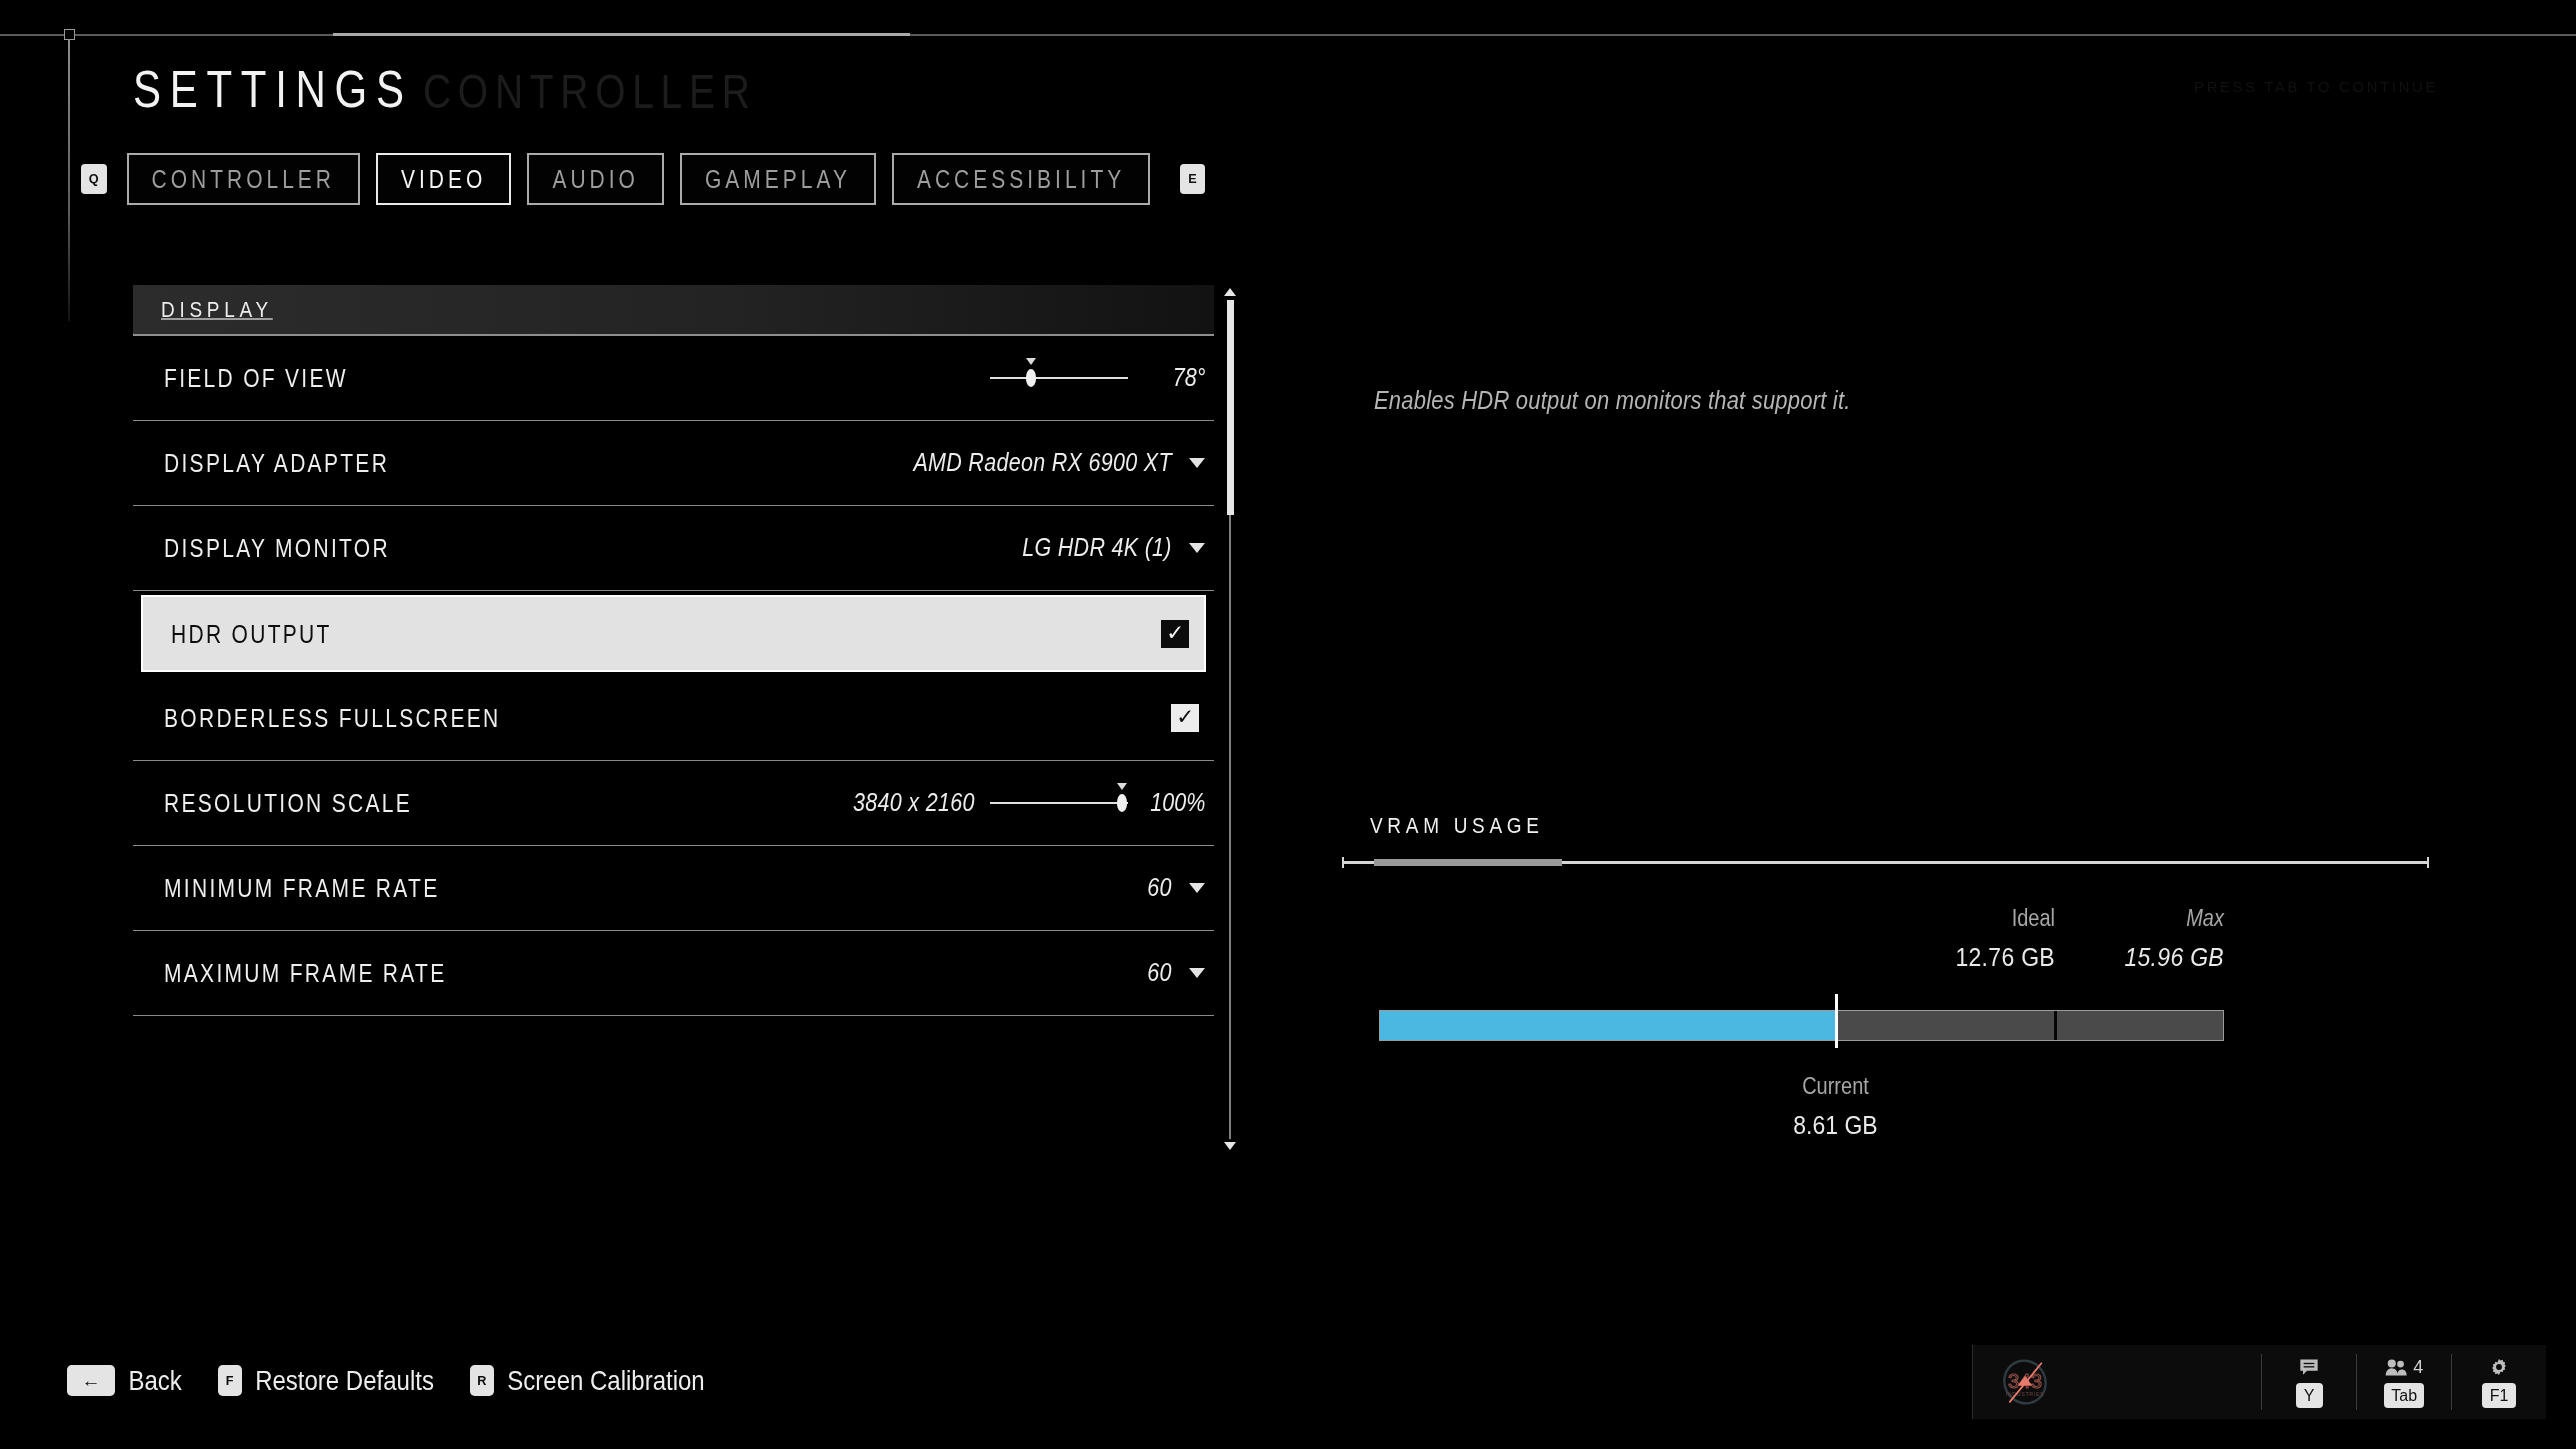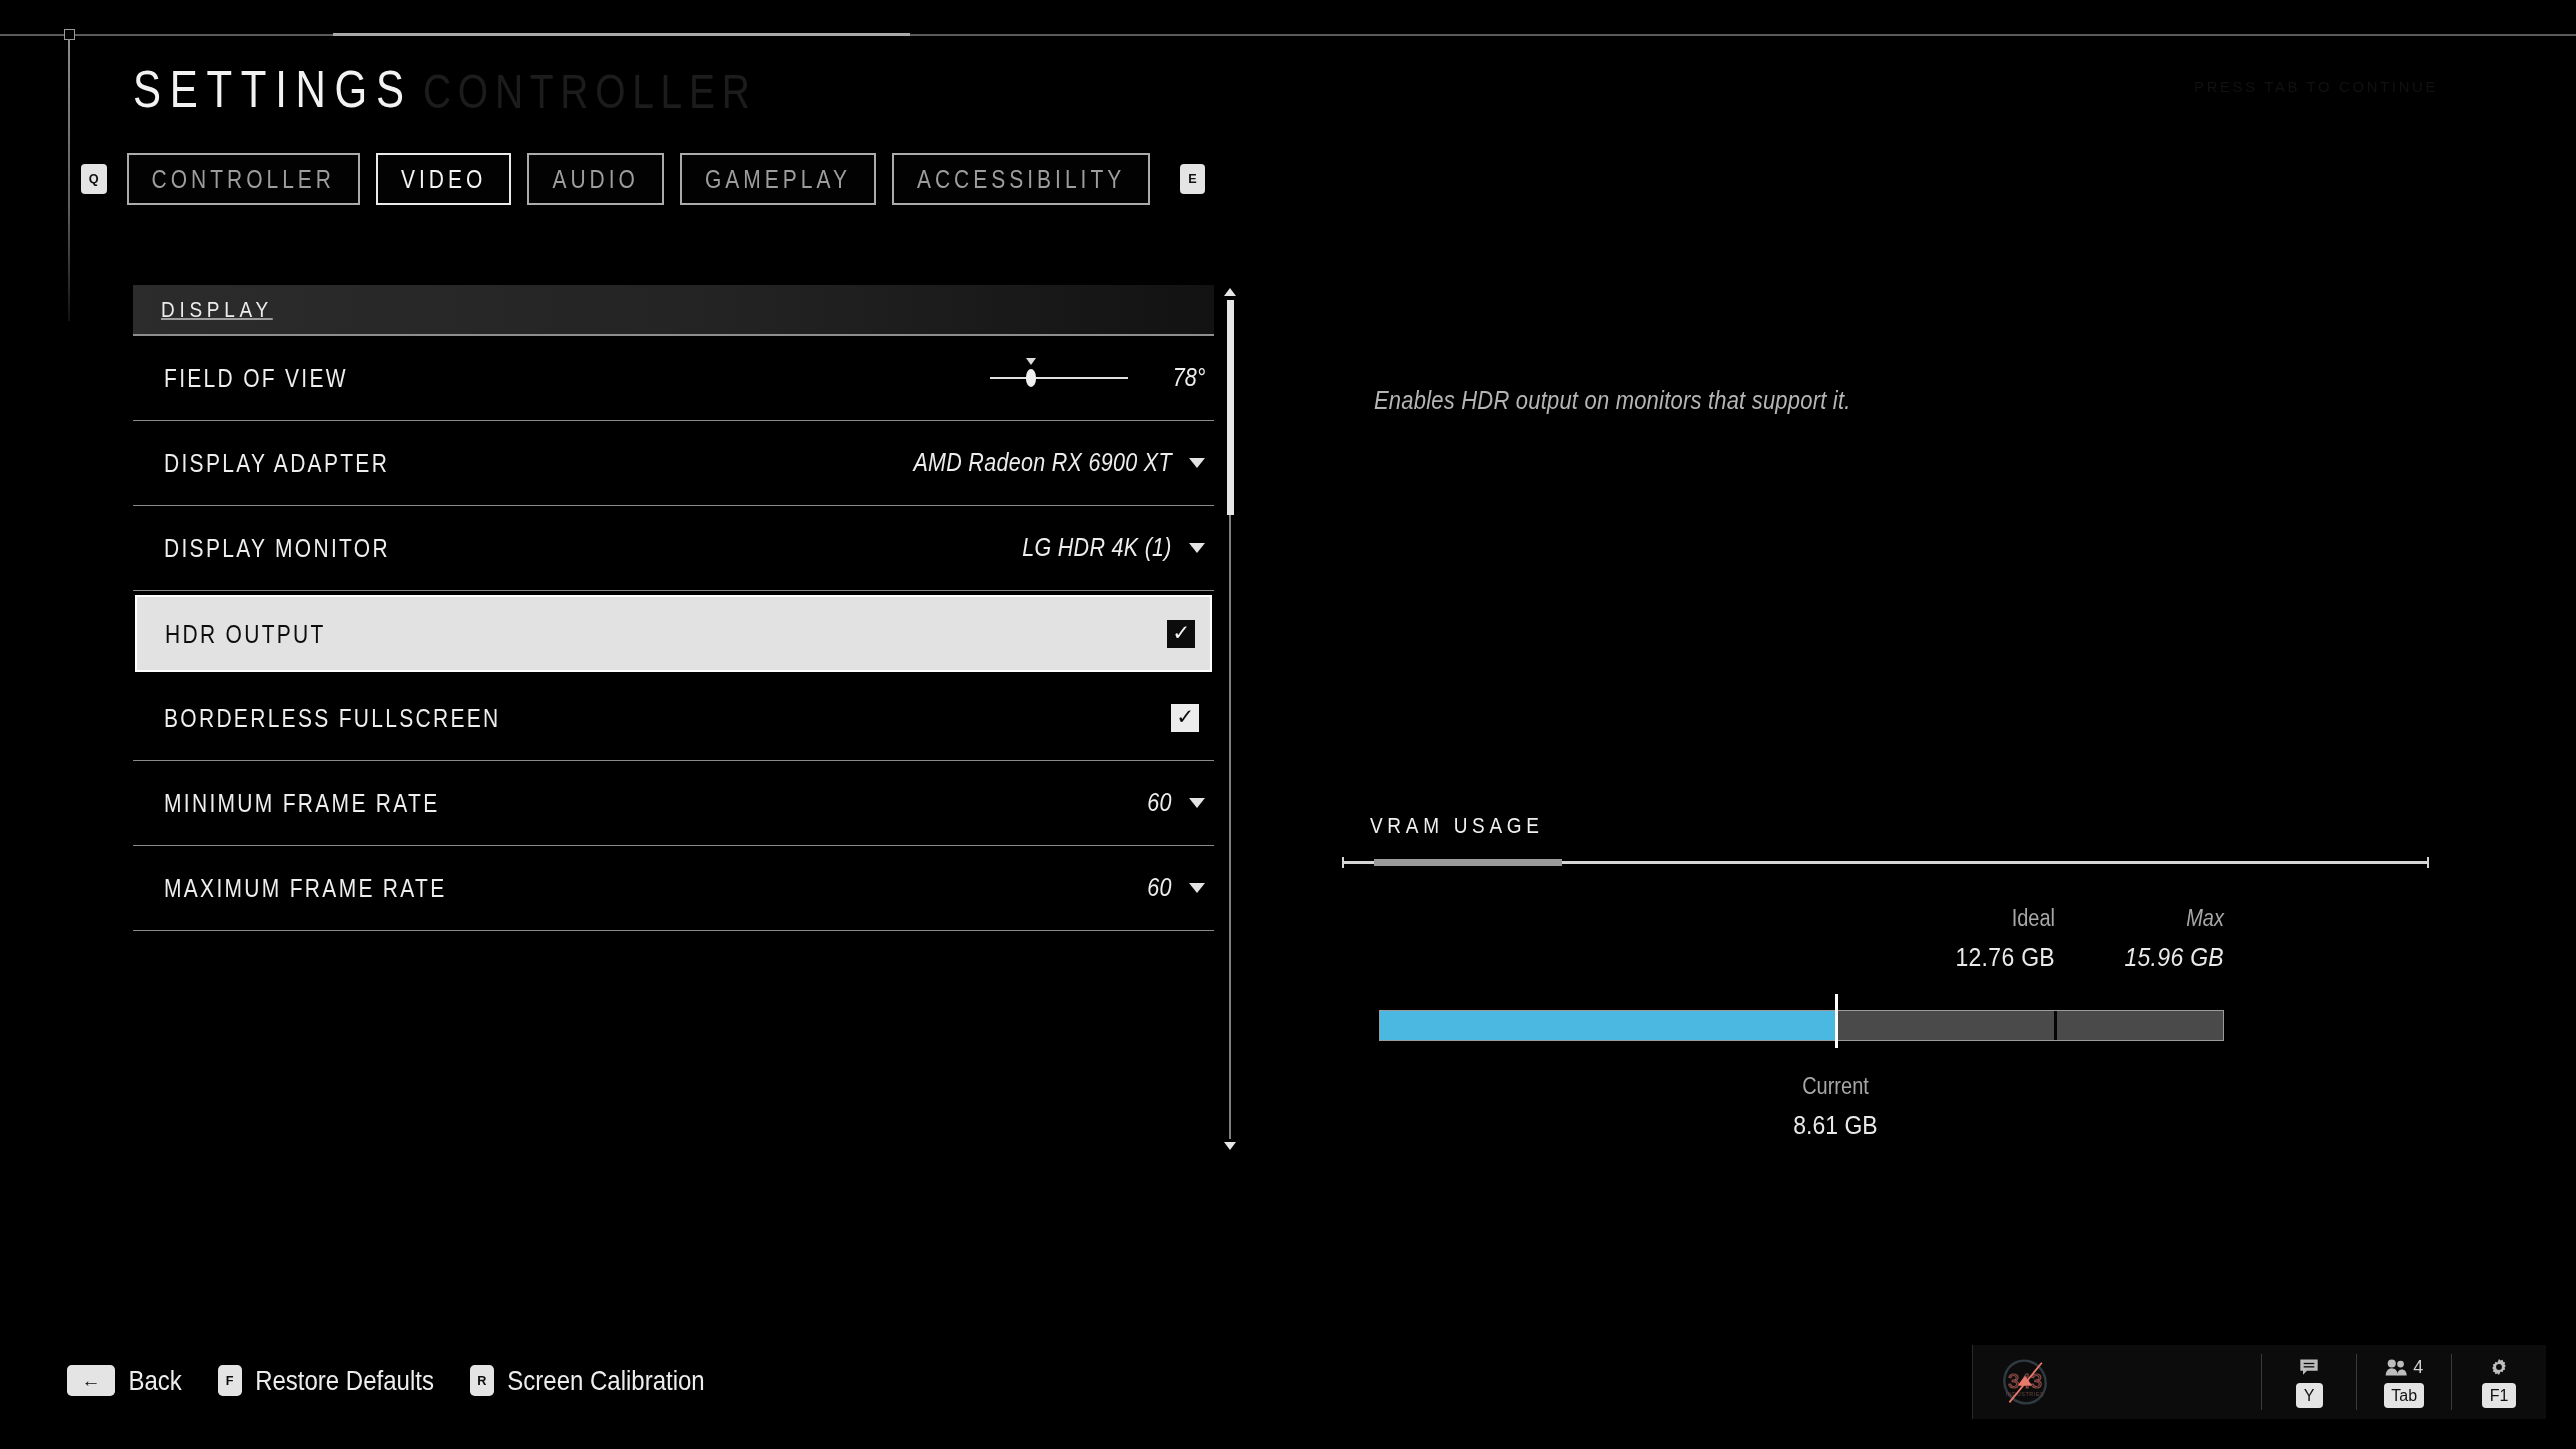--- a/index.html
+++ b/index.html
@@ -131,21 +131,21 @@
     display:flex; align-items:center; justify-content:center;
     font-size:21.5px; line-height:1; margin-right:6px;
   }
 
   
   .row.focused {
     background:#e2e2e2;
     border:2.7px solid #ffffff;
     border-bottom:2.7px solid #ffffff;
     height:77px;
-    margin:4px 2px;
+    margin:4px 8px;
     padding-left:28px;
     gap:24px;
   }
   .row.focused .label { color:#0d0d0d; }
   .row.focused .checkbox { background:#0c0c0c; color:#f4f4f4; }
 
   
   .scrollbar { position:absolute; left:1222px; top:288px; width:17.4px; height:862px; }
   .sb-arrow-up, .sb-arrow-down {
     position:absolute; left:2px; width:0;height:0;
@@ -300,20 +300,32 @@
       <div class="row focused">
         <div class="label">HDR OUTPUT</div>
         <div class="right">
           <div class="checkbox">✓</div>
         </div>
       </div>
       <div class="row">
         <div class="label">BORDERLESS FULLSCREEN</div>
         <div class="right">
           <div class="checkbox">✓</div>
+        </div>
+      </div>
+      <div class="row">
+        <div class="label">RESOLUTION SCALE</div>
+        <div class="right">
+          <div class="value">3840 x 2160</div>
+          <div class="slider">
+            <div class="track"></div>
+            <div class="knob" style="left:calc(96% - 5.4px)"></div>
+            <div class="tick" style="left:calc(96% - 5.4px)"></div>
+          </div>
+          <div class="slider-val">100%</div>
         </div>
       </div>
       <div class="row">
         <div class="label">MINIMUM FRAME RATE</div>
         <div class="right">
           <div class="value">60</div>
           <div class="caret"></div>
         </div>
       </div>
       <div class="row">

